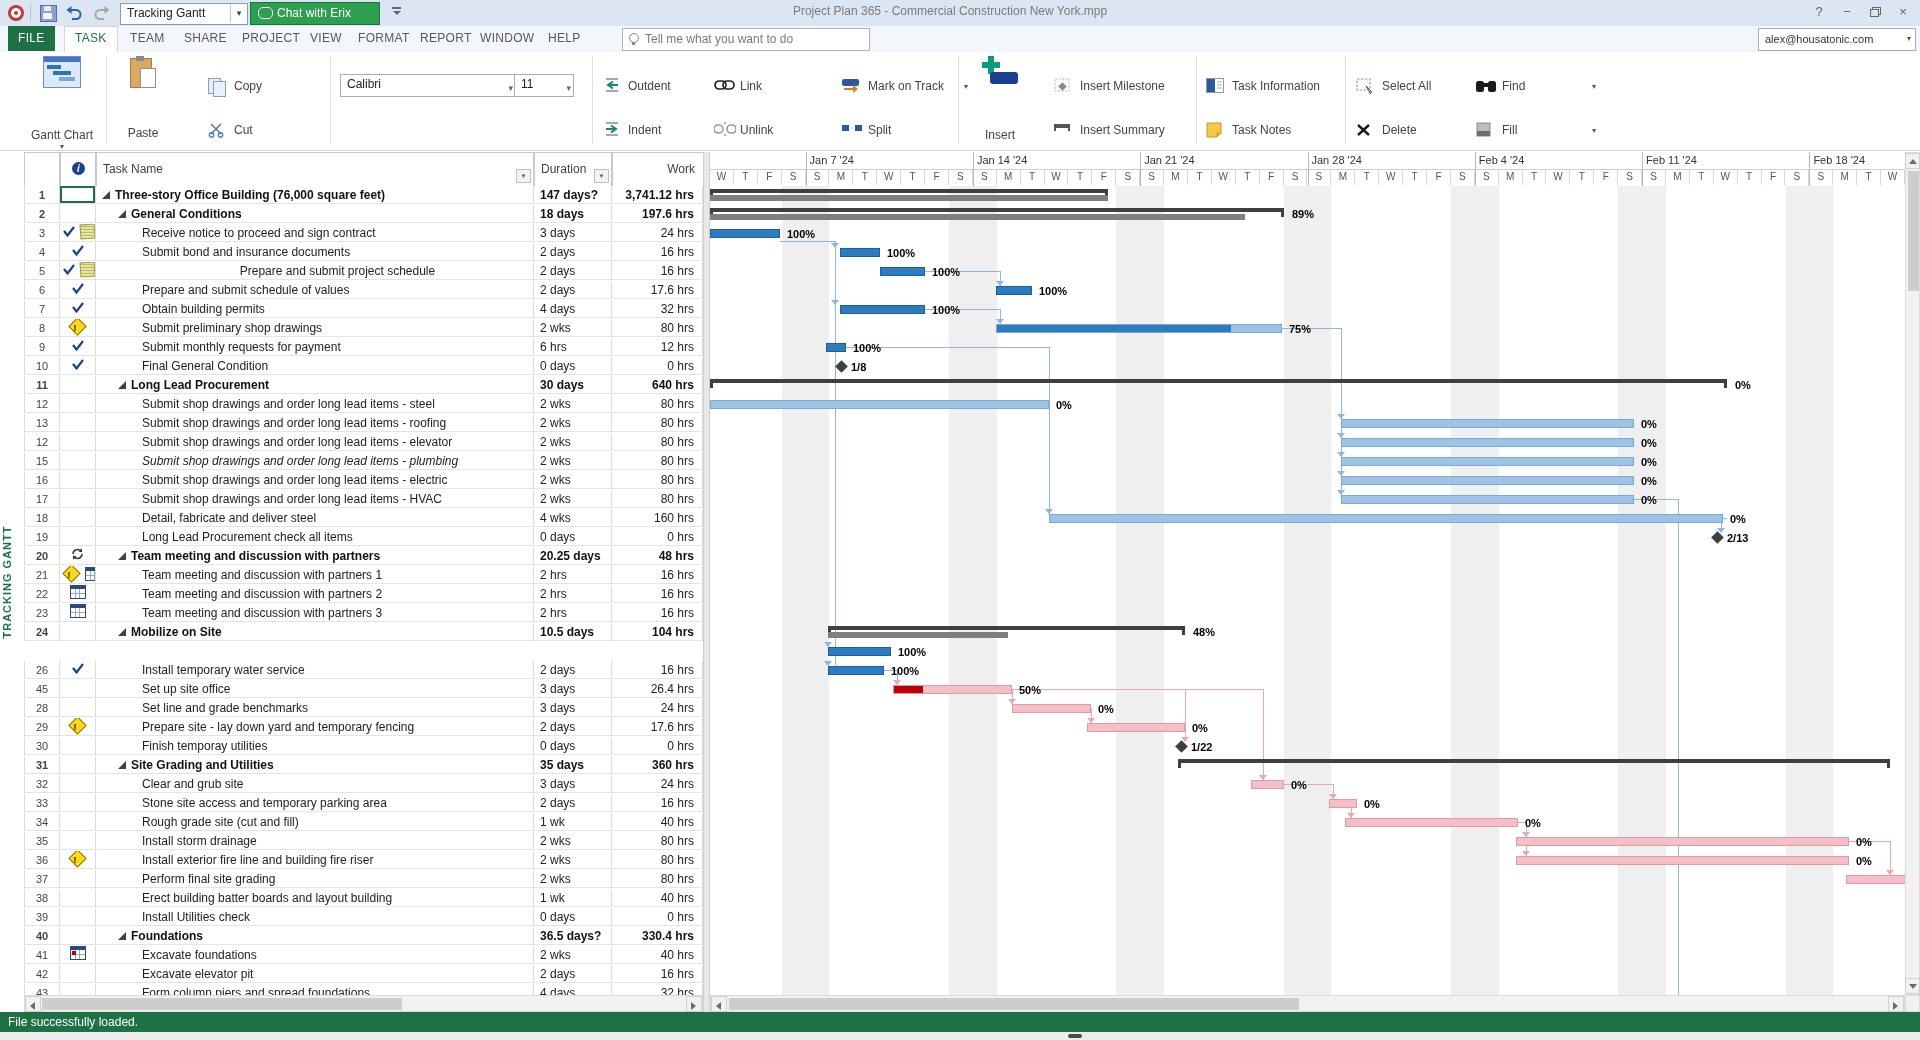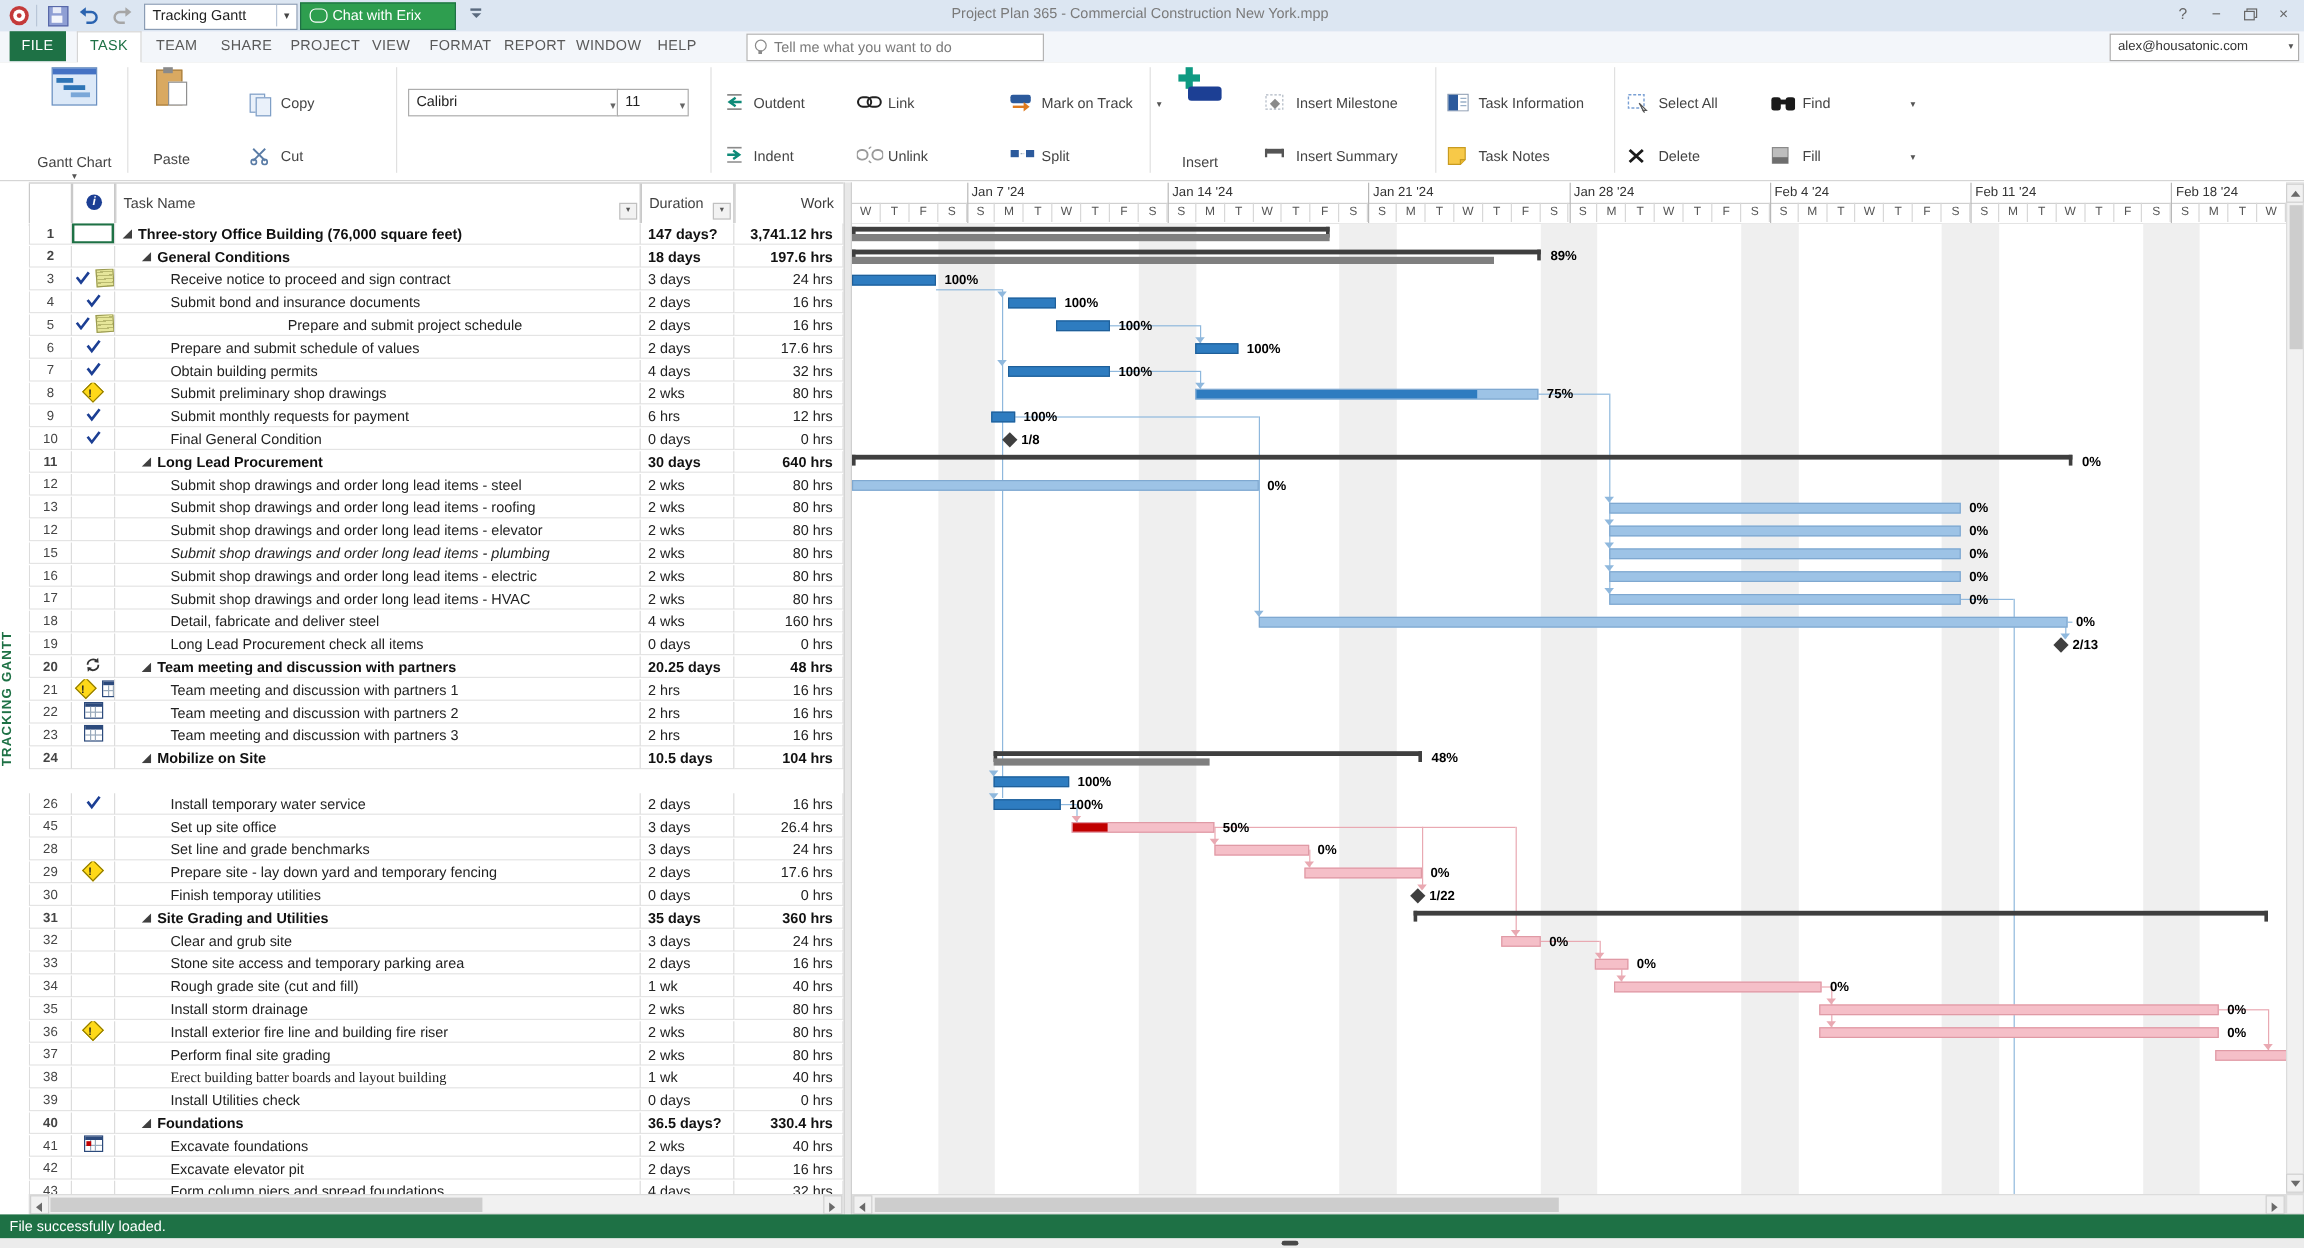--- a/index.html
+++ b/index.html
@@ -678,21 +678,21 @@
       <div class="trow" style="top: 684px;">
         <div class="tcell c-num">37</div>
         <div class="tcell c-ind" style="text-align: center;"></div>
         <div class="tcell c-name" style="padding-left: 46px;"><span>Perform final site grading</span></div>
         <div class="tcell c-dur">2 wks</div>
         <div class="tcell c-work">80 hrs</div>
       </div>
       <div class="trow" style="top: 703px;">
         <div class="tcell c-num">38</div>
         <div class="tcell c-ind" style="text-align: center;"></div>
-        <div class="tcell c-name" style="padding-left: 46px; font-family: Liberation Serif, serif;"><span>Erect building batter boards and layout building</span></div>
+        <div class="tcell c-name" style="padding-left: 46px;"><span>Erect building batter boards and layout building</span></div>
         <div class="tcell c-dur">1 wk</div>
         <div class="tcell c-work">40 hrs</div>
       </div>
       <div class="trow" style="top: 722px;">
         <div class="tcell c-num">39</div>
         <div class="tcell c-ind" style="text-align: center;"></div>
         <div class="tcell c-name" style="padding-left: 46px;"><span>Install Utilities check</span></div>
         <div class="tcell c-dur">0 days</div>
         <div class="tcell c-work">0 hrs</div>
       </div>

